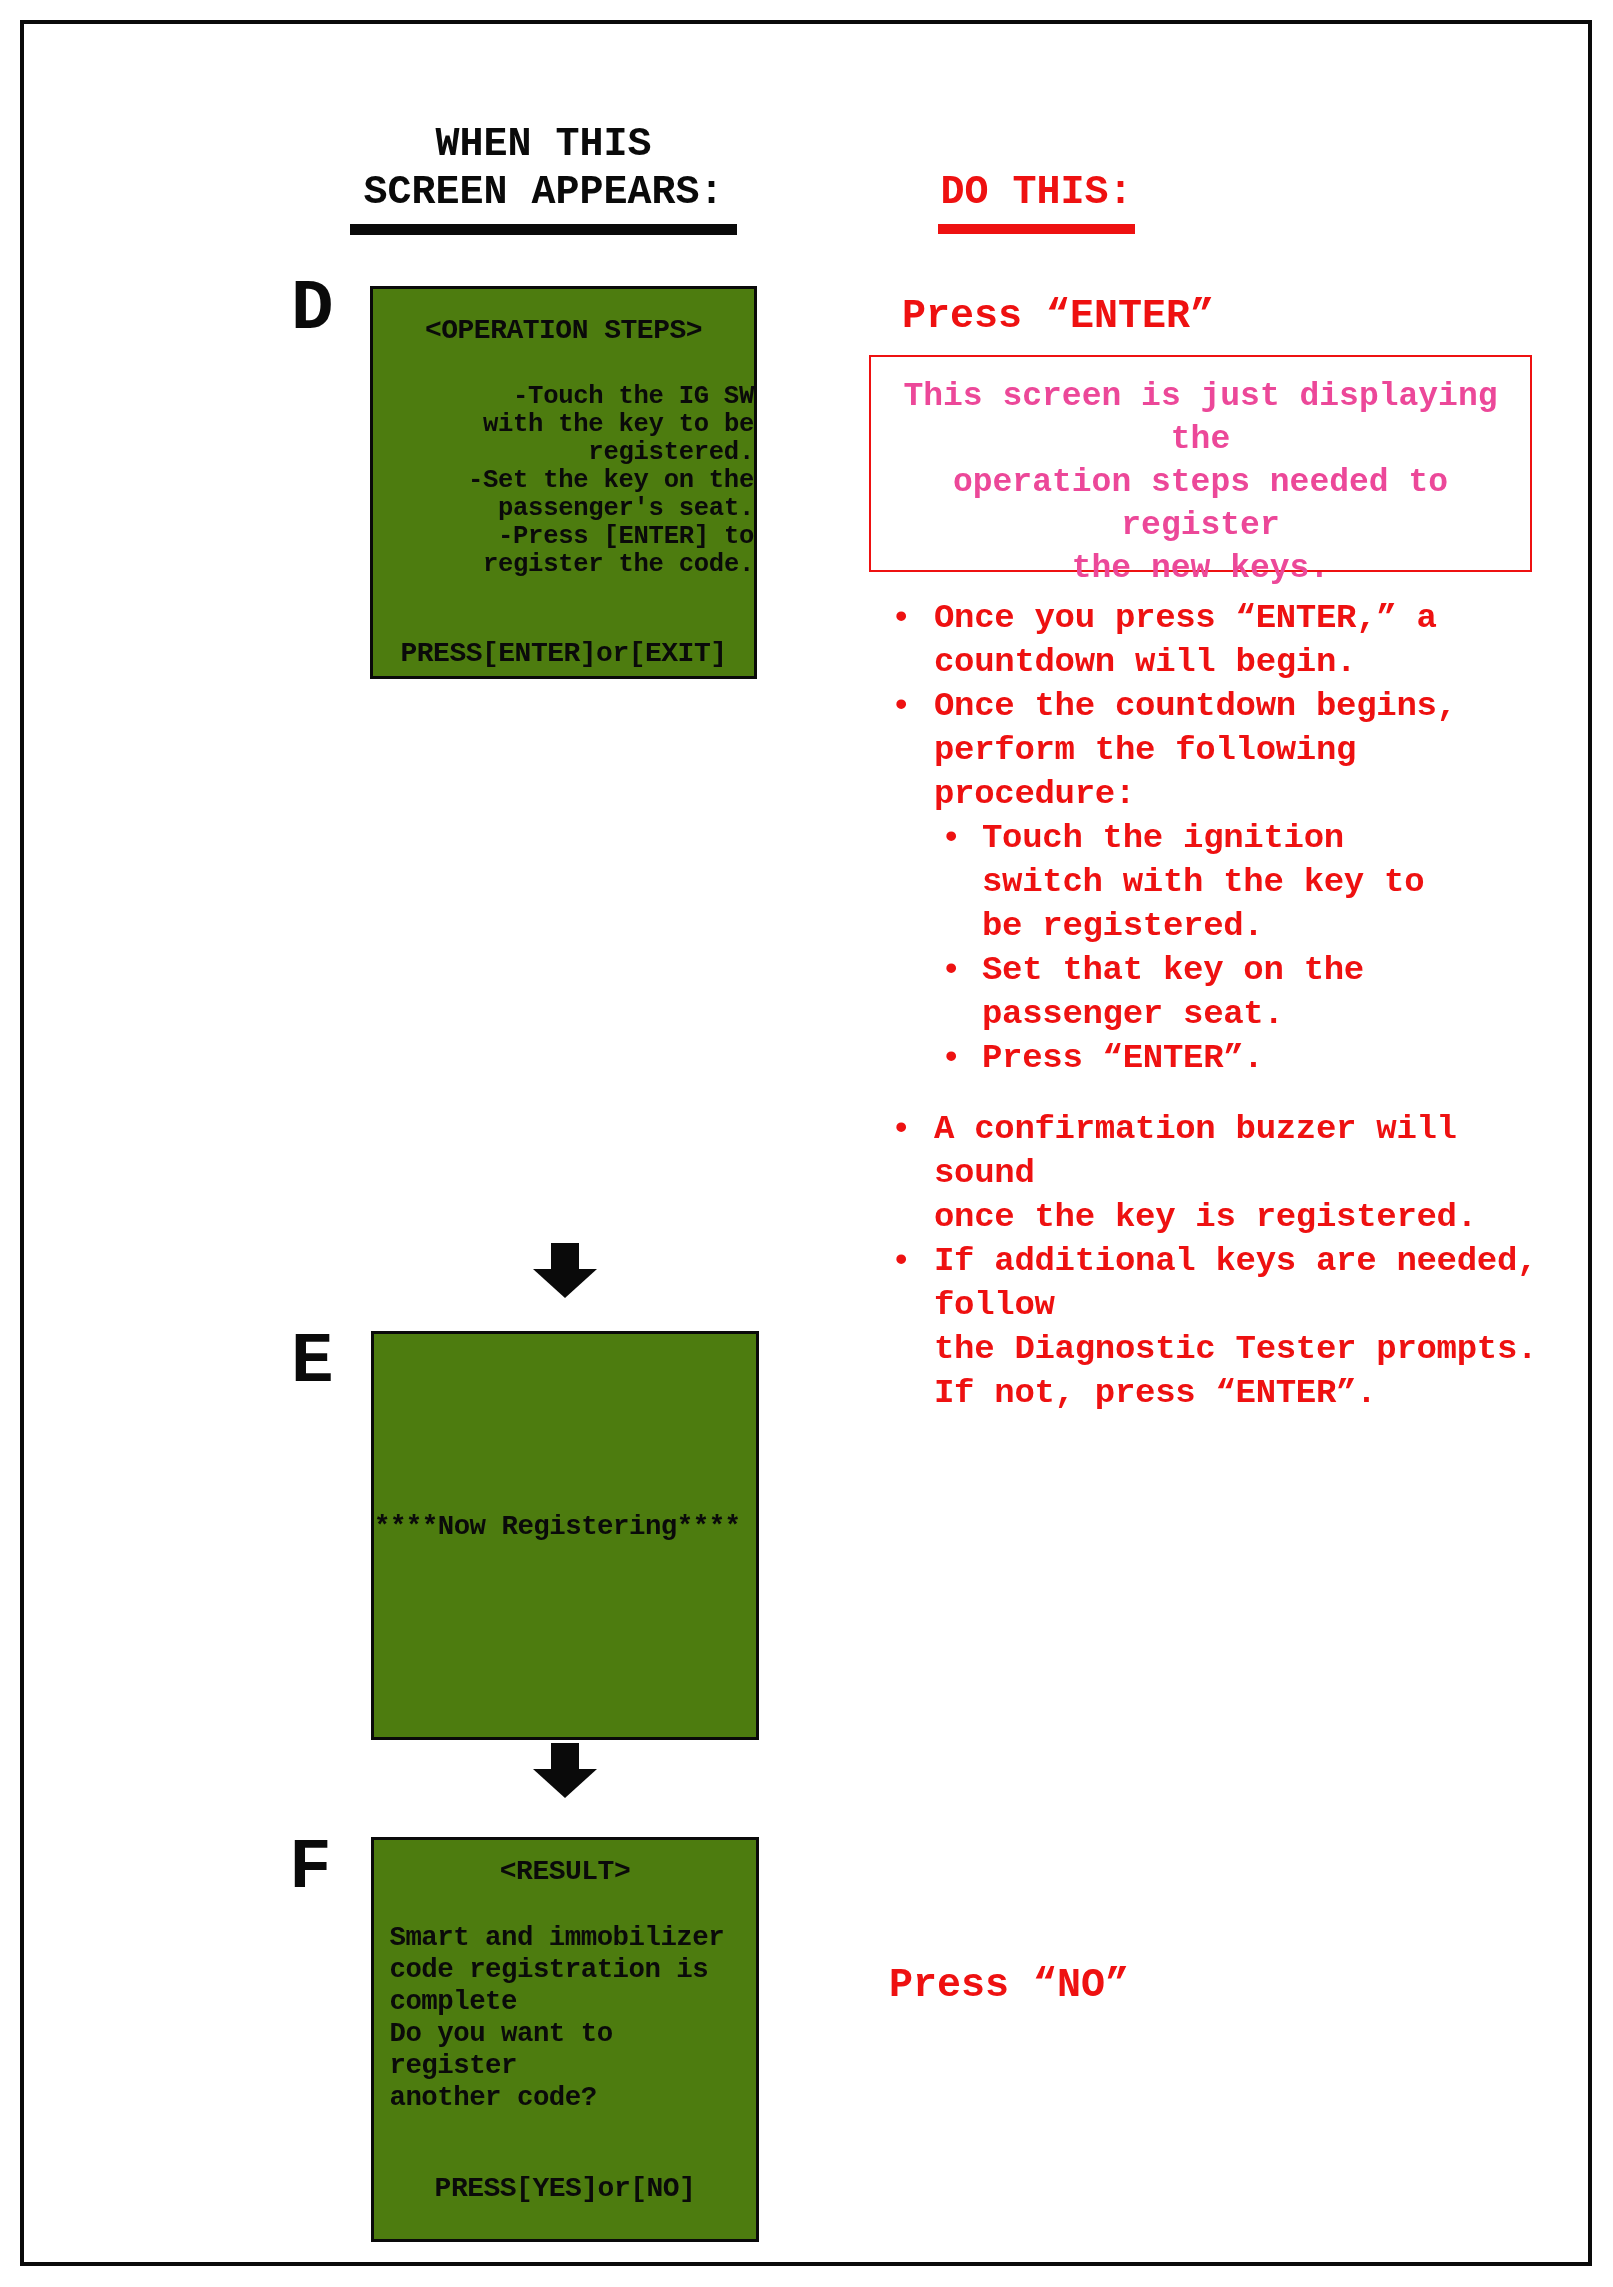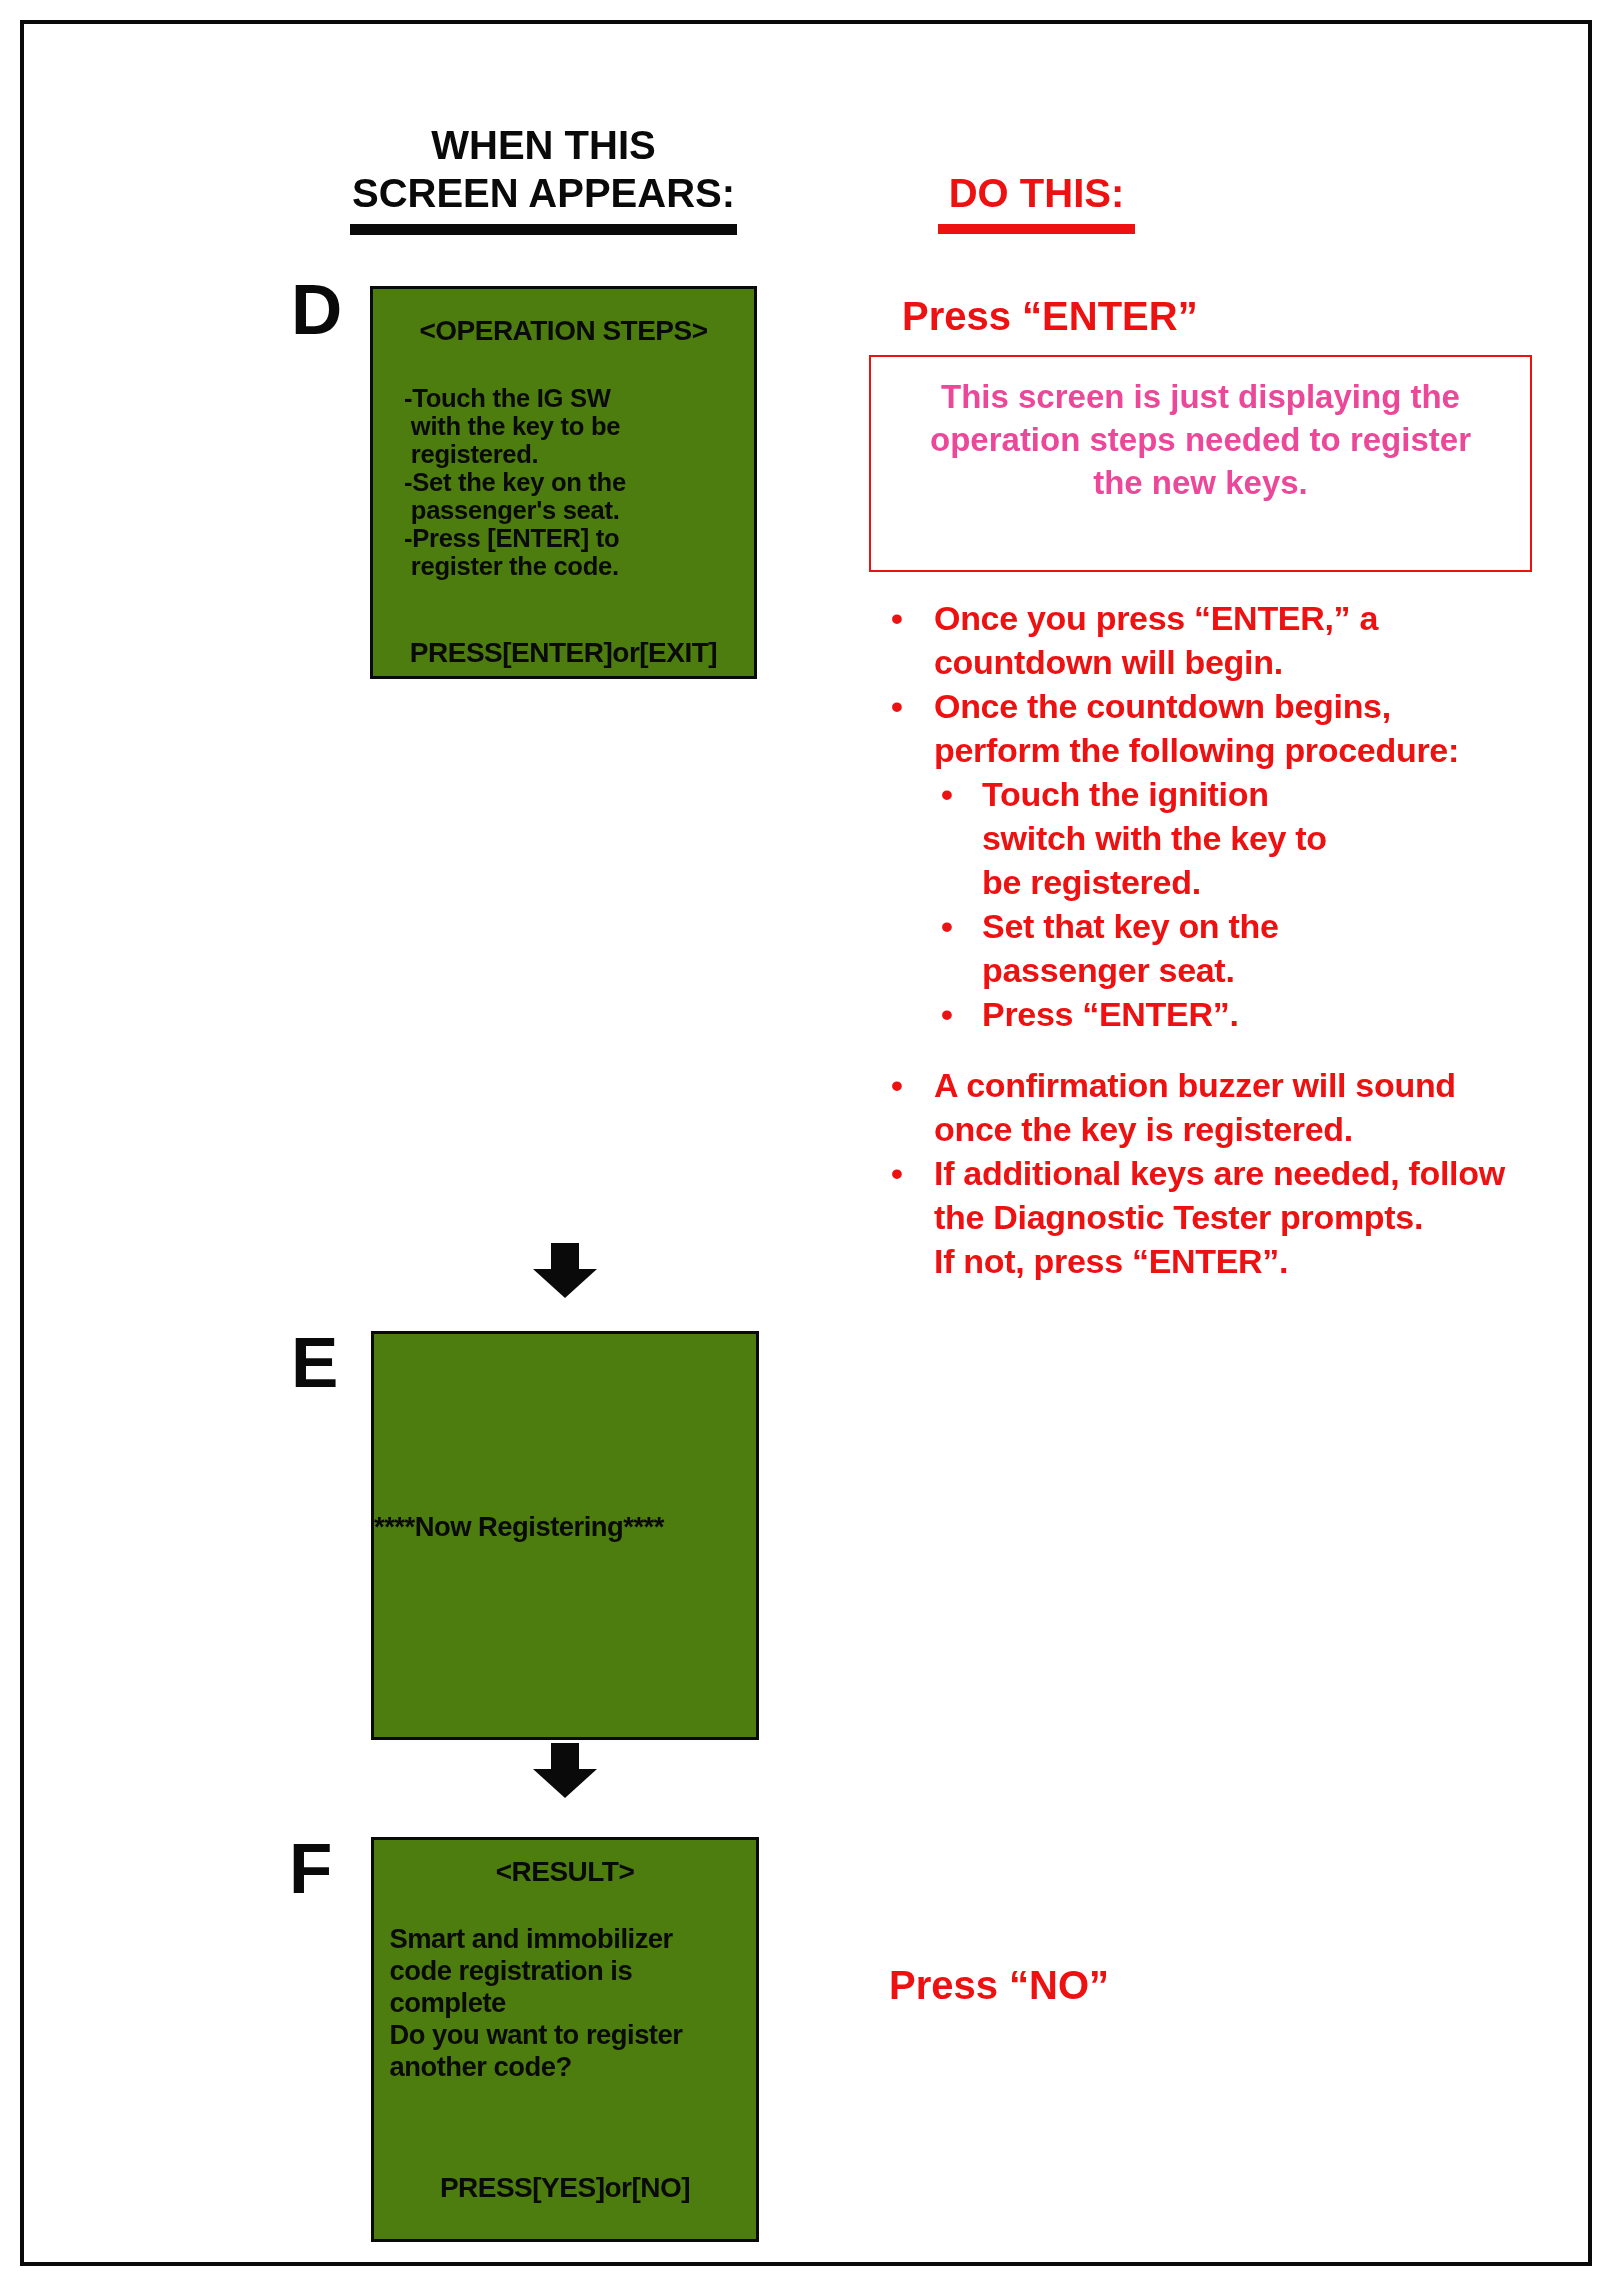--- a/index.html
+++ b/index.html
@@ -1,18 +1,18 @@
 <!DOCTYPE html>
 <html style="--red: #ee1111; --black: #0a0a0a;font-size:14.6px"><head>
 <meta charset="utf-8">
 <style>
   html,body{margin:0;padding:0;background:#ffffff;}
   .page{
     position:relative;width:1614px;height:2287px;background:#ffffff;
-    font-family:Liberation Sans, sans-serif;
+    font-family:Liberation Mono, monospace;
     color:var(--black,#0a0a0a);overflow:hidden;
   }
   .outer-border{
     position:absolute;left:20px;top:20px;width:1564px;height:2238px;
     border:4.6px solid #0a0a0a;
   }
   .pre{white-space:pre-wrap;}
   
   .hdr-left{
     position:absolute;left:350px;top:121px;width:387px;text-align:center;
@@ -36,21 +36,21 @@
   .screen-d{left:370px;top:286px;width:387px;height:393px;}
   .screen-e{left:371px;top:1331px;width:388px;height:409px;}
   .screen-f{left:371px;top:1837px;width:388px;height:405px;}
   .screen .title{
     text-align:center;font-weight:bold;font-size:28px;letter-spacing:-0.5px;
   }
   .screen-d .title{margin-top:25.6px;}
   .screen-f .title{margin-top:15.5px;}
   .screen-d .body{
     margin-top:37px;padding-left:31px;font-weight:bold;font-size:25.6px;
-    line-height:28px;letter-spacing:-0.3px;
+    line-height:28px;letter-spacing:-0.3px;text-align:right;
   }
   .screen-e .body{
     position:absolute;top:177px;left:0;width:100%;text-align:left;
     font-weight:bold;font-size:27.4px;letter-spacing:-0.5px;
   }
   .screen-f .body{
     margin-top:35px;padding-left:15.5px;font-weight:bold;font-size:27.4px;
     line-height:32px;letter-spacing:-0.5px;
   }
   .screen .footer{

